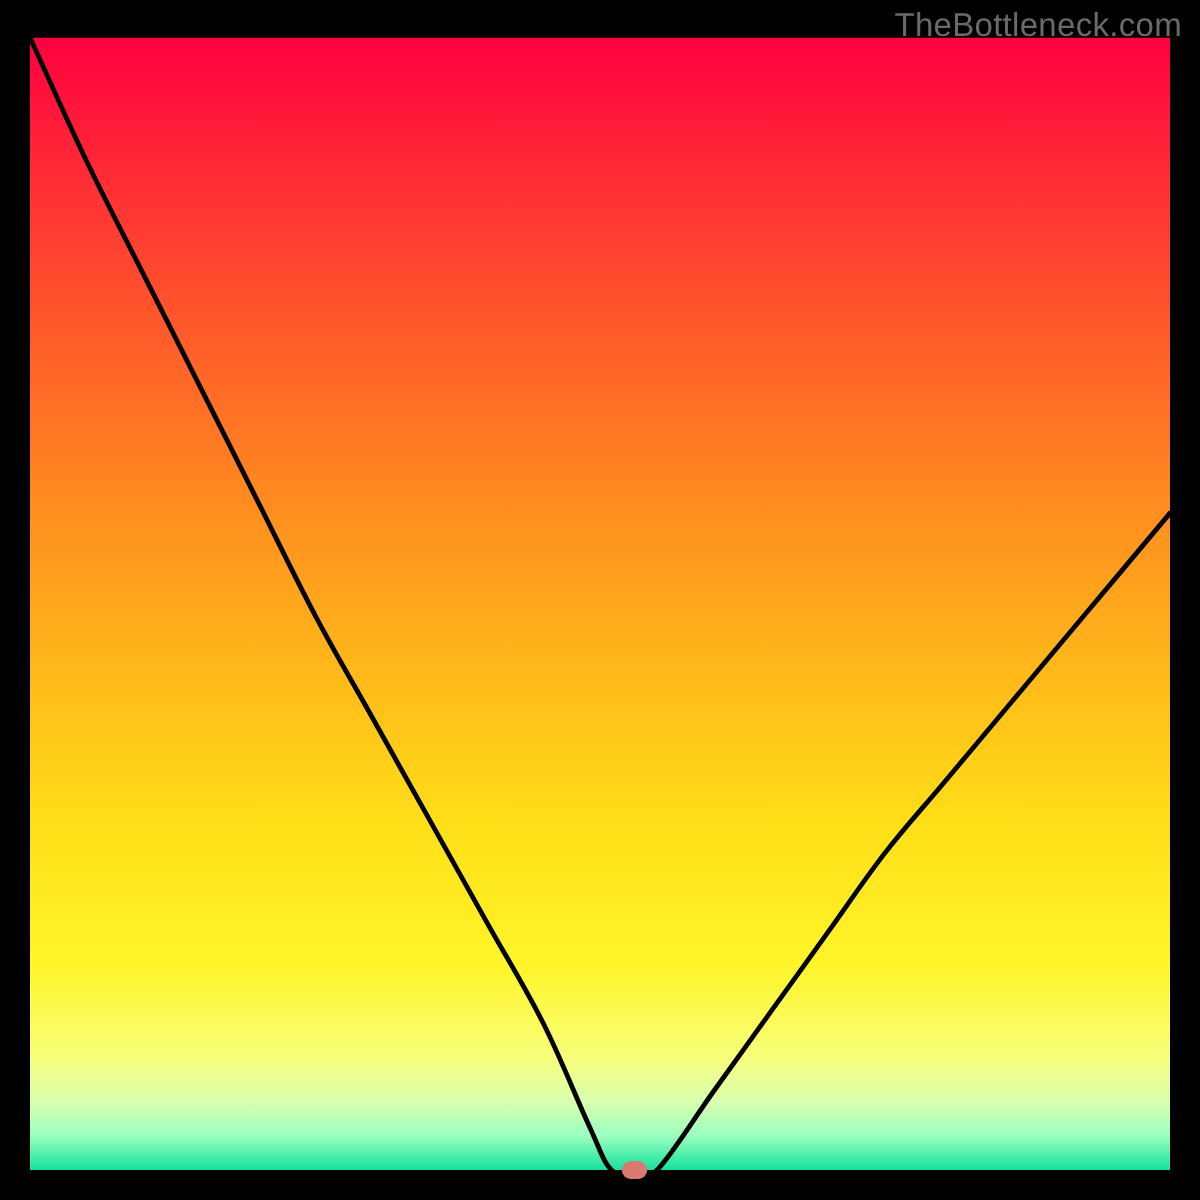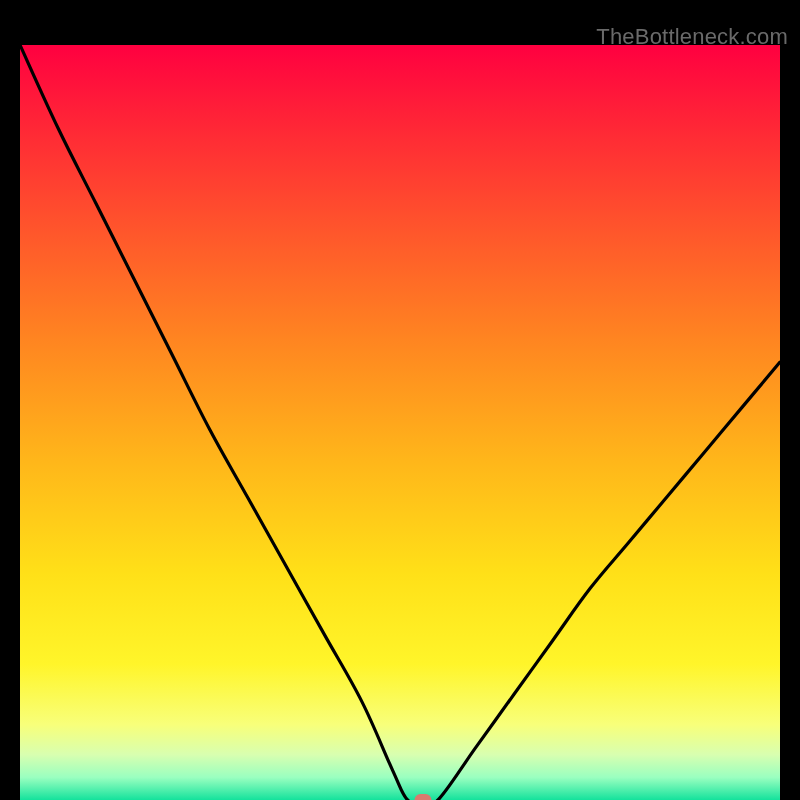--- a/index.html
+++ b/index.html
@@ -9,21 +9,20 @@
     height: 800px;
     background: #000;
     font-family: Arial, Helvetica, sans-serif;
     overflow: hidden;
   }
   .container {
     position: relative;
     width: 800px;
     height: 576px;
     background: #000;
-    margin-top: 20px;
   }
   .watermark {
     position: absolute;
     top: 4px;
     right: 12px;
     color: #6a6a6a;
     font-size: 22px;
     font-weight: 400;
     letter-spacing: 0.2px;
     z-index: 4;

